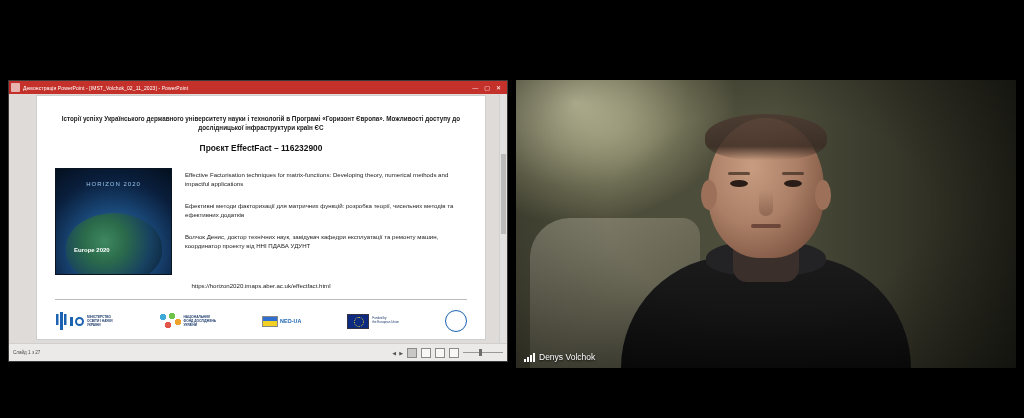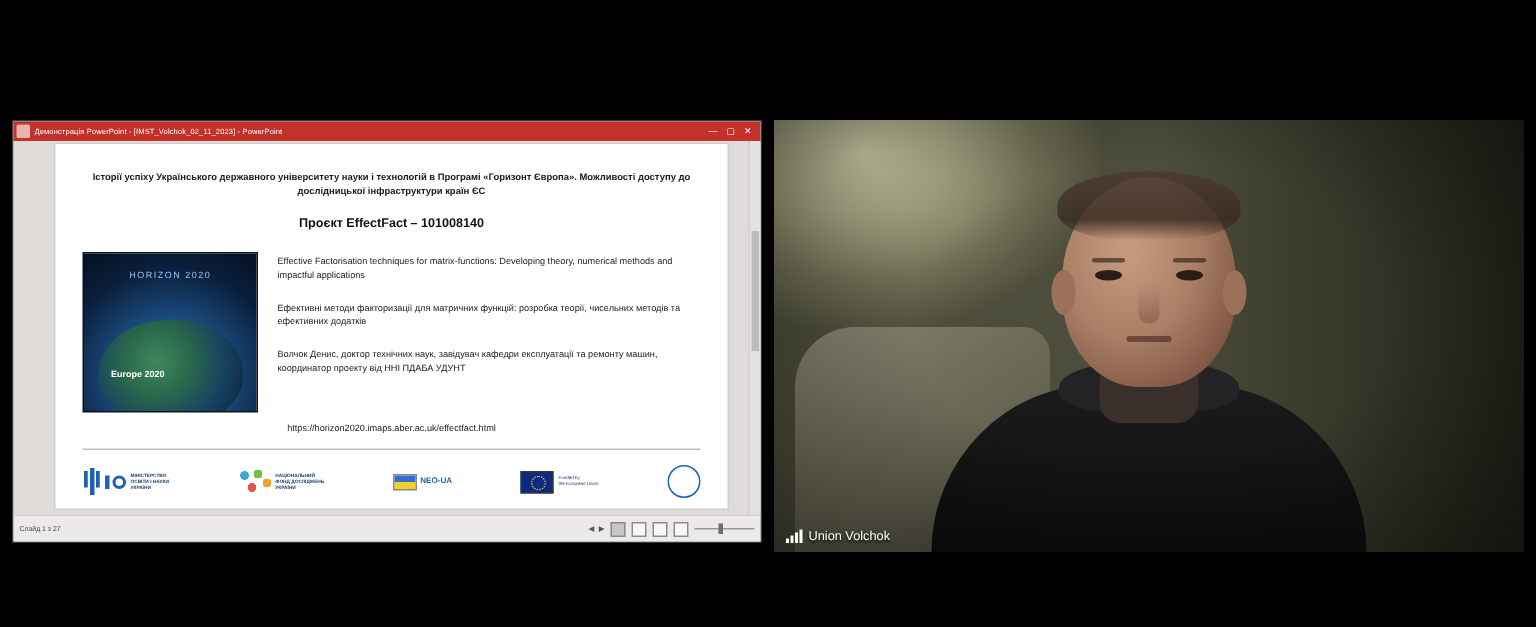--- a/index.html
+++ b/index.html
@@ -507,21 +507,21 @@
         <span>✕</span>
       </span>
     </div>
 
     <div class="ppt-body">
 
       <div class="slide-canvas">
         <div class="slide">
 
           <div class="slide-heading">Історії успіху Українського державного університету науки і технологій в Програмі «Горизонт Європа». Можливості доступу до дослідницької інфраструктури країн ЄС</div>
-          <div class="slide-subheading">Проєкт EffectFact – 101008140</div>
+          <div class="slide-subheading">Проєкт EffectFact – 116232900</div>
 
           <div class="slide-img">
             <div class="hz-text">HORIZON 2020</div>
             <div class="globe"></div>
             <div class="eu-tag">Europe 2020</div>
           </div>
 
           <div class="slide-text-block">
             <p>Effective Factorisation techniques for matrix-functions: Developing theory, numerical methods and impactful applications</p>
             <p>Ефективні методи факторизації для матричних функцій: розробка теорії, чисельних методів та ефективних додатків</p>
@@ -626,17 +626,17 @@
 
     <div class="video-vignette"></div>
 
     <div class="name-badge">
       <span class="mic-bars">
         <i></i>
           <i></i>
           <i></i>
           <i></i>
       </span>
-      <span>Union Volchok</span>
+      <span>Denys Volchok</span>
     </div>
   </div>
 
 </div>
 
 </body></html>

